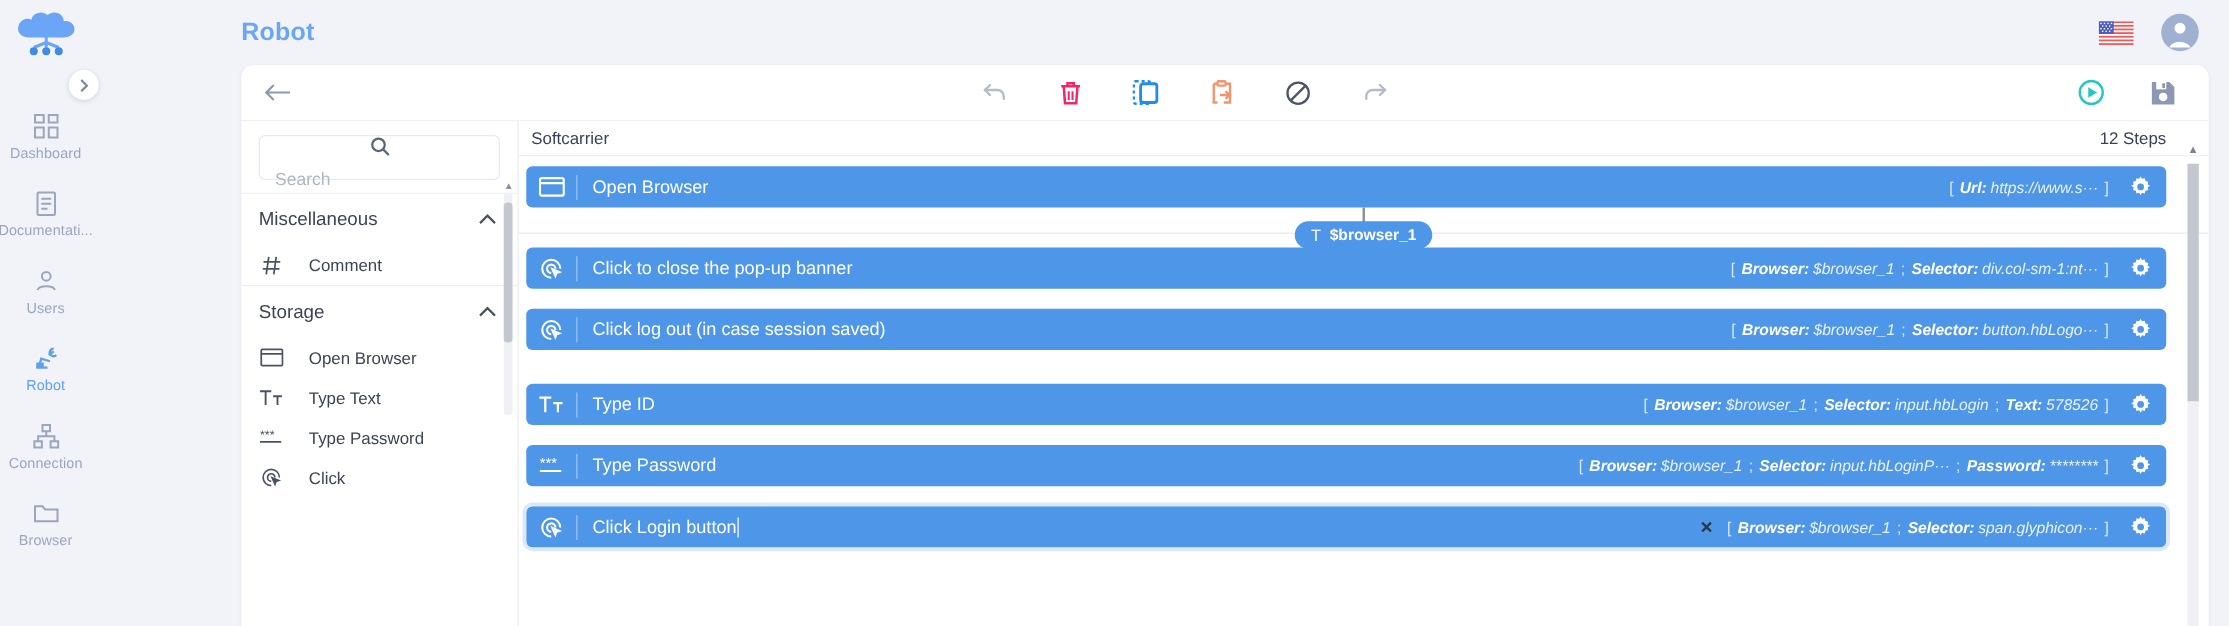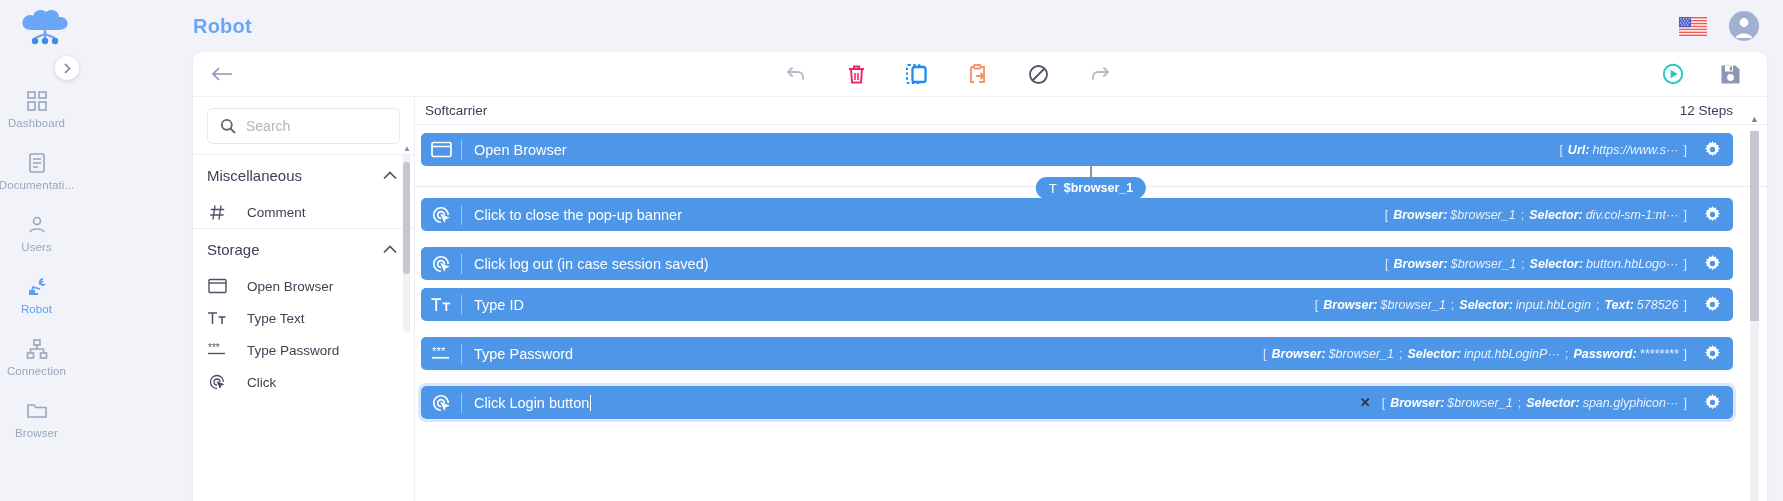--- a/index.html
+++ b/index.html
@@ -8,21 +8,21 @@
     overflow: hidden;
     font-family: "Liberation Sans", sans-serif;
     background: #f1f3f8;
   }
   .app { position: relative; width: 1783px; height: 501px; display: flex; }
 
   
   .rail {
     width: 73px; height: 444px;
     background: #f1f3f9;
-    display: flex; flex-direction: column; align-items: flex-end;
+    display: flex; flex-direction: column; align-items: center;
     flex: 0 0 73px;
     position: relative;
     z-index: 5;
   }
   .rail-logo { margin-top: 8px; width: 56px; height: 46px; display: flex; align-items: center; justify-content: center; }
   .rail-items { margin-top: 26px; width: 100%; }
   .rail-item {
     width: 100%; height: 62px;
     display: flex; flex-direction: column; align-items: center; justify-content: center;
     gap: 5px; cursor: pointer;
@@ -87,21 +87,21 @@
   .palette {
     width: 222px; flex: 0 0 222px;
     border-right: 1px solid #eceef3;
     display: flex; flex-direction: column;
     position: relative;
     min-height: 0;
   }
   .search-wrap { padding: 11px 14px 10px 14px; }
   .search-box {
     height: 36px; border: 1px solid #e6e9f0; border-radius: 5px;
-    display: flex; align-items: center; gap: 10px; padding: 0 12px;
+    display: flex; align-items: center; gap: 10px; padding: 0 12px; flex-direction: column;
   }
   .search-box svg { color: #5b6678; flex: 0 0 auto; }
   .search-box input {
     border: 0; outline: none; font-size: 14px; color: #394254;
     font-family: "Liberation Sans", sans-serif; width: 100%; background: transparent;
   }
   .search-box input::placeholder { color: #b0b6c2; }
 
   .pal-scroll { flex: 1 1 auto; overflow: hidden; min-height: 0; }
   .pal-group-head {
@@ -575,21 +575,21 @@
                 </span>
                 <span class="step-gear">
                   <svg width="17" height="17" viewBox="0 0 17 17" fill="#ffffff">
                     <path d="M8.5 0l1.1 2 2.2-.5.6 2.2 2.2.6-.5 2.2 2 1.1-2 1.1.5 2.2-2.2.6-.6 2.2-2.2-.5-1.1 2-1.1-2-2.2.5-.6-2.2-2.2-.6.5-2.2-2-1.1 2-1.1-.5-2.2 2.2-.6.6-2.2 2.2.5z"></path>
                     <circle cx="8.5" cy="8.5" r="2.7" fill="#4e96e8"></circle>
                   </svg>
                 </span>
               </div>
             </div>
 
-            <div class="step-row" style="margin-top:8px;">
+            <div class="step-row" style="margin-top:27px;">
               <div class="step">
                 <span class="step-icon">
                   <svg width="22" height="17" viewBox="0 0 20 16" fill="none" stroke="#ffffff" stroke-width="1.7">
                     <path d="M1 3h9M5.5 3v11"></path>
                       <path d="M11.5 7h7M15 7v7"></path>
                   </svg>
                 </span>
                 <span class="step-sep"></span>
                 <span class="step-label">Type ID</span>
                 <span class="step-spacer"></span>

